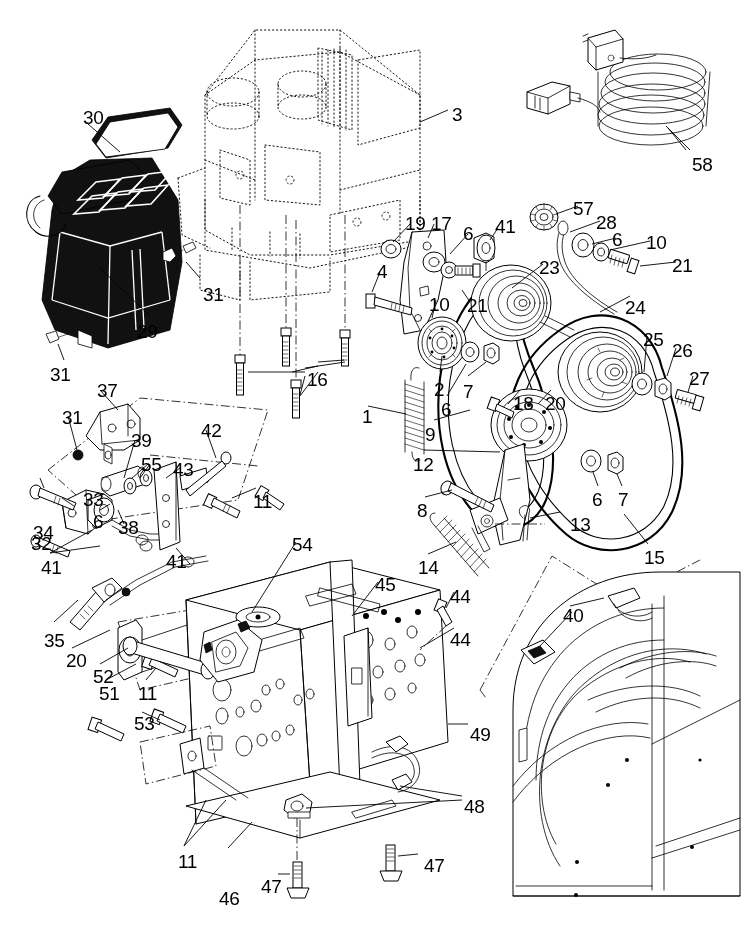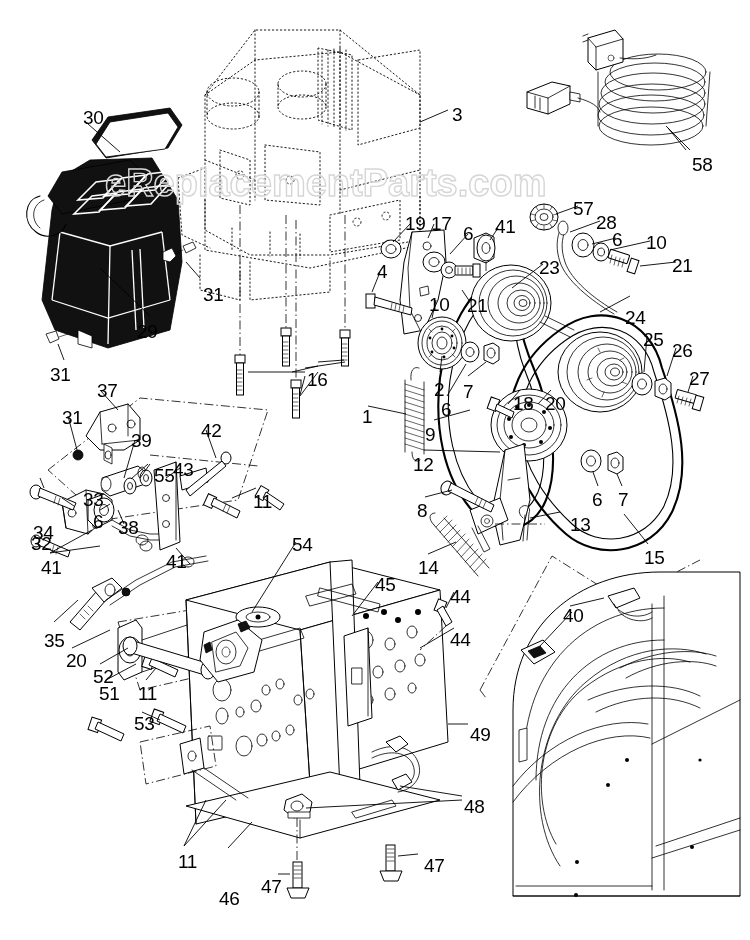--- a/index.html
+++ b/index.html
@@ -797,21 +797,20 @@
       <path d="M278,874 L290,874"></path>
       <path d="M418,854 L398,856"></path>
       <path d="M570,606 L604,598"></path>
       <path d="M572,612 L540,646"></path>
       <path d="M318,366 L292,372"></path>
       <path d="M318,372 L300,396"></path>
       <path d="M318,362 L344,360"></path>
     </g>
   </svg>
 
-  <div class="watermark" style="left:105px; top:162px;">eReplacementParts.com</div>
 
   <div class="callout-layer" id="callout-layer">
       <div class="callout" style="left: 362px; top: 407px;">1</div>
       <div class="callout" style="left: 434px; top: 380px;">2</div>
       <div class="callout" style="left: 452px; top: 105px;">3</div>
       <div class="callout" style="left: 377px; top: 262px;">4</div>
       <div class="callout" style="left: 441px; top: 400px;">6</div>
       <div class="callout" style="left: 463px; top: 224px;">6</div>
       <div class="callout" style="left: 592px; top: 490px;">6</div>
       <div class="callout" style="left: 612px; top: 230px;">6</div>
@@ -831,21 +830,21 @@
       <div class="callout" style="left: 644px; top: 548px;">15</div>
       <div class="callout" style="left: 307px; top: 370px;">16</div>
       <div class="callout" style="left: 431px; top: 214px;">17</div>
       <div class="callout" style="left: 513px; top: 394px;">18</div>
       <div class="callout" style="left: 405px; top: 214px;">19</div>
       <div class="callout" style="left: 545px; top: 394px;">20</div>
       <div class="callout" style="left: 467px; top: 296px;">21</div>
       <div class="callout" style="left: 672px; top: 256px;">21</div>
       <div class="callout" style="left: 495px; top: 217px;">41</div>
       <div class="callout" style="left: 539px; top: 258px;">23</div>
-      <div class="callout" style="left: 625px; top: 308px;">24</div>
+      <div class="callout" style="left: 625px; top: 298px;">24</div>
       <div class="callout" style="left: 643px; top: 330px;">25</div>
       <div class="callout" style="left: 672px; top: 341px;">26</div>
       <div class="callout" style="left: 689px; top: 369px;">27</div>
       <div class="callout" style="left: 596px; top: 213px;">28</div>
       <div class="callout" style="left: 137px; top: 322px;">29</div>
       <div class="callout" style="left: 68px; top: 108px; margin-left: 15px;">30</div>
       <div class="callout" style="left: 203px; top: 285px;">31</div>
       <div class="callout" style="left: 50px; top: 365px;">31</div>
       <div class="callout" style="left: 31px; top: 494px; margin-top: 40px;">32</div>
       <div class="callout" style="left: 55px; top: 490px; margin-left: 28px;">33</div>
@@ -866,18 +865,18 @@
       <div class="callout" style="left: 219px; top: 852px; margin-top: 37px;">46</div>
       <div class="callout" style="left: 261px; top: 877px;">47</div>
       <div class="callout" style="left: 424px; top: 856px;">47</div>
       <div class="callout" style="left: 464px; top: 797px;">48</div>
       <div class="callout" style="left: 470px; top: 725px;">49</div>
       <div class="callout" style="left: 66px; top: 651px;">20</div>
       <div class="callout" style="left: 99px; top: 684px;">51</div>
       <div class="callout" style="left: 93px; top: 667px;">52</div>
       <div class="callout" style="left: 134px; top: 714px;">53</div>
       <div class="callout" style="left: 292px; top: 535px;">54</div>
-      <div class="callout" style="left: 154px; top: 455px; margin-top: 11px;">55</div>
+      <div class="callout" style="left: 141px; top: 455px;">55</div>
       <div class="callout" style="left: 573px; top: 199px;">57</div>
       <div class="callout" style="left: 692px; top: 155px;">58</div>
     </div>
 
 </div>
 
 </body></html>

